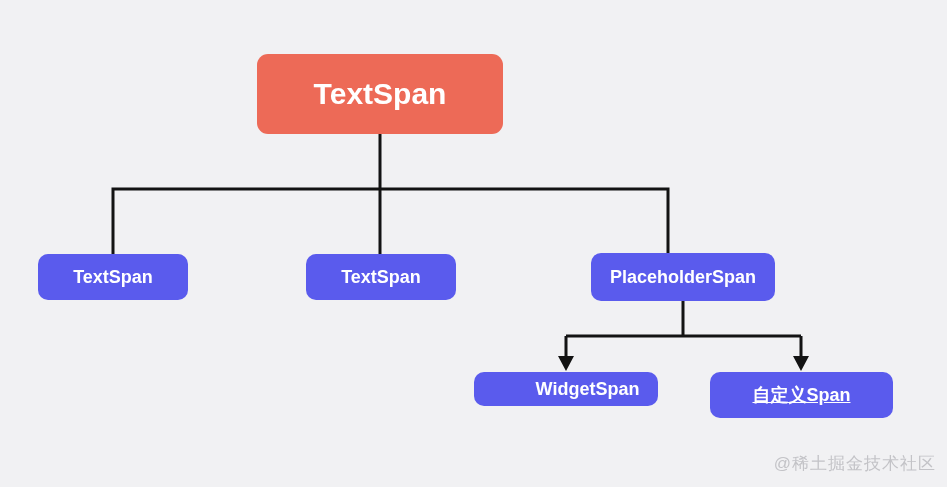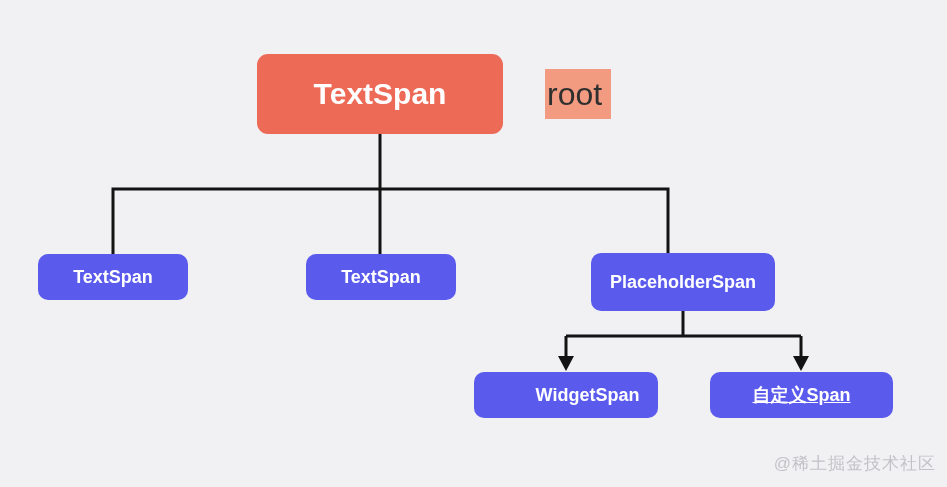--- a/index.html
+++ b/index.html
@@ -48,22 +48,22 @@
     border-radius: 11px;
     font-size: 30px;
   }
   .child-node {
     background: var(--child_node, #5a5bed);
     border-radius: 10px;
     font-size: 18px;
   }
   .c1 { left: 38px;  top: 254px; width: 150px; height: 46px; }
   .c2 { left: 306px; top: 254px; width: 150px; height: 46px; }
-  .c3 { left: 591px; top: 253px; width: 184px; height: 58px; }
-  .g1 { left: 474px; top: 372px; width: 184px; height: 46px; padding-left: 43px; }
+  .c3 { left: 591px; top: 253px; width: 184px; height: 48px; }
+  .g1 { left: 474px; top: 372px; width: 184px; height: 34px; padding-left: 43px; }
   .g2 { left: 710px; top: 372px; width: 183px; height: 46px; text-decoration: underline; }
   .annotation {
     position: absolute;
     left: 545px;
     top: 69px;
     width: 64px;
     height: 50px;
     background: var(--annotation_bg, #f29b81);
     color: var(--annotation_text, #2f2f2f);
     font-size: 32px;
@@ -89,21 +89,20 @@
   <svg class="connectors" width="947" height="487" viewBox="0 0 947 487" aria-hidden="true">
     <path class="edge" d="M380,134 L380,255"></path>
     <path class="edge" d="M113,255 L113,189 L668,189 L668,254"></path>
     <path class="edge" d="M683,301 L683,336 M566,336 L801,336 M566,336 L566,358 M801,336 L801,358"></path>
     <polygon class="arrowhead" points="558,356 574,356 566,371"></polygon>
     <polygon class="arrowhead" points="793,356 809,356 801,371"></polygon>
   </svg>
 
   <div class="node root-node">TextSpan</div>
 
-  <div class="annotation">root</div>
 
   <div class="node child-node c1">TextSpan</div>
 
   <div class="node child-node c2">TextSpan</div>
 
   <div class="node child-node c3">PlaceholderSpan</div>
 
   <div class="node child-node g1">WidgetSpan</div>
 
   <div class="node child-node g2">自定义Span</div>

